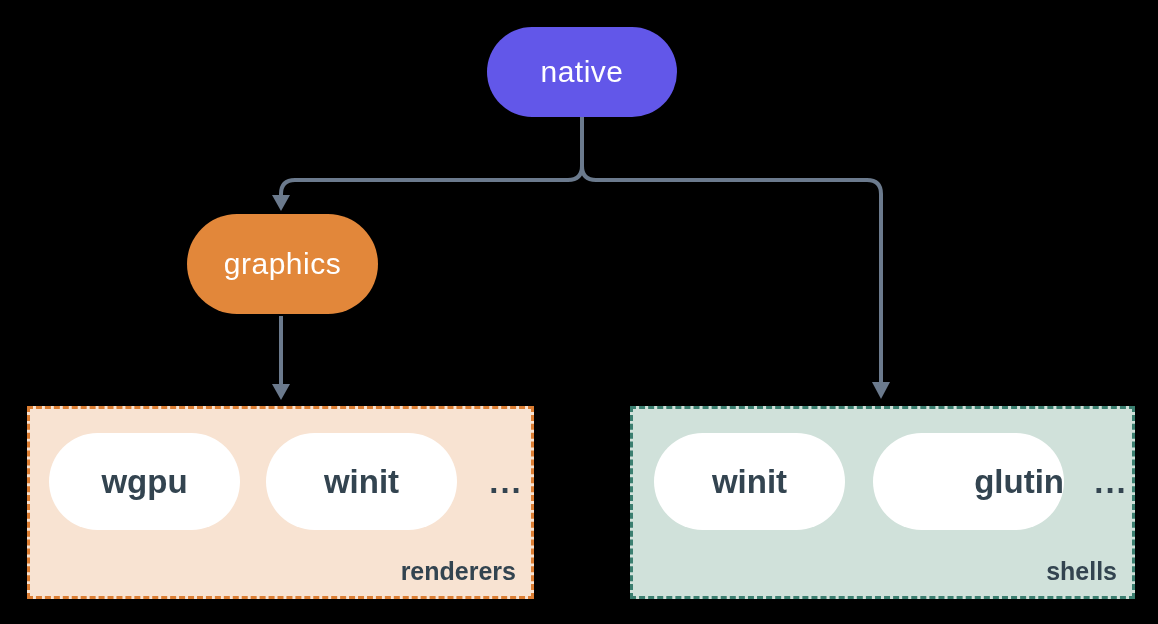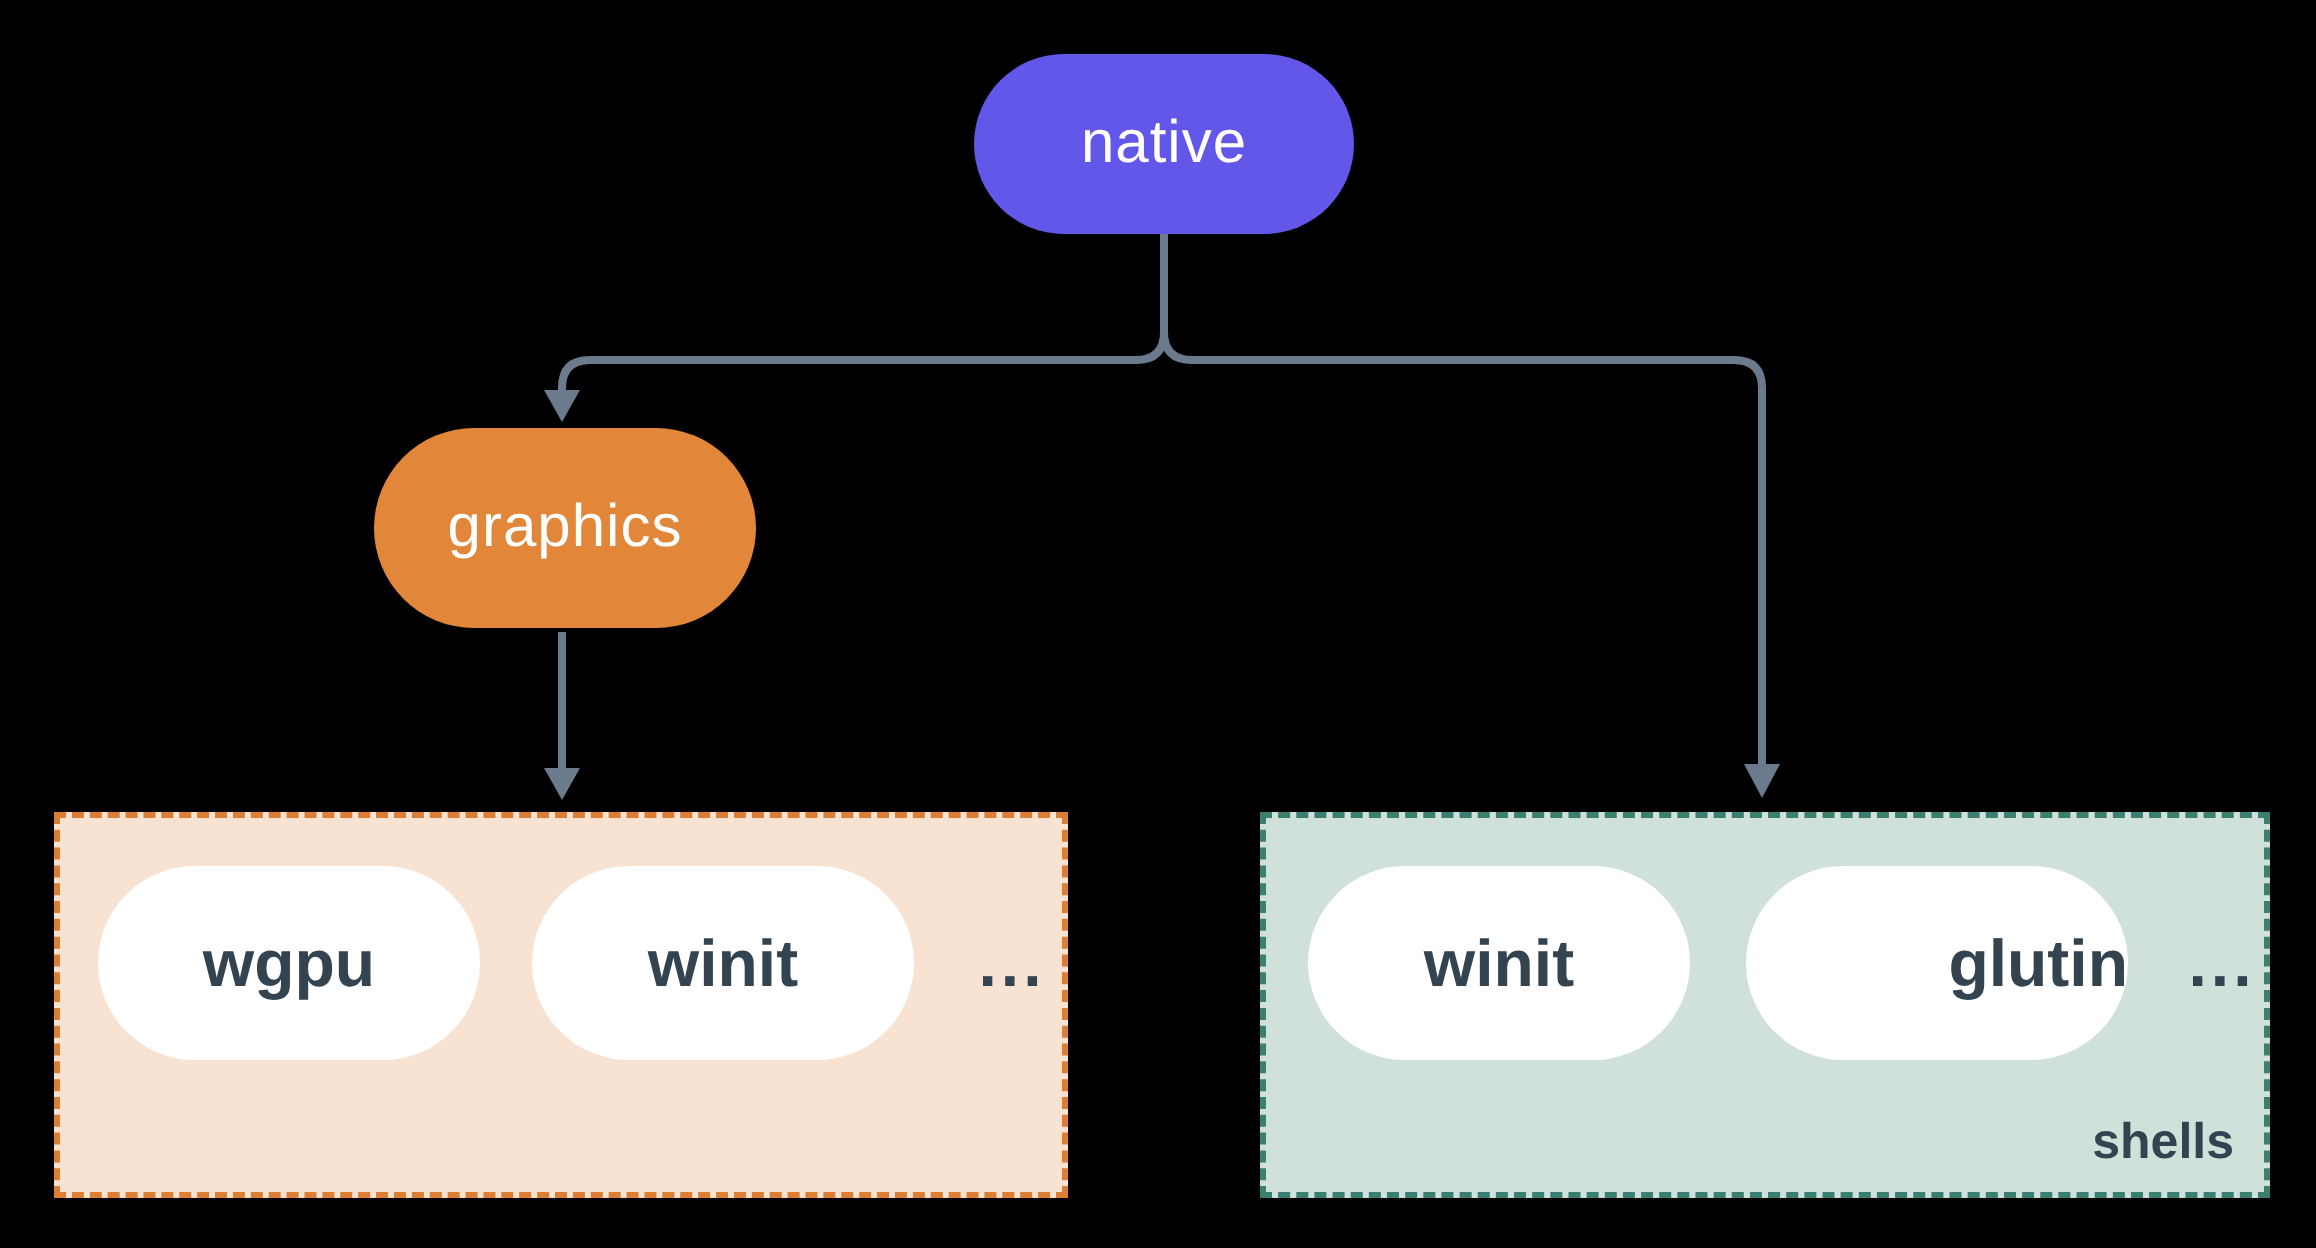--- a/index.html
+++ b/index.html
@@ -131,20 +131,21 @@
   </div>
 
   <div class="group-box group-renderers">
     <div class="pill pill-1">
       <span>wgpu</span>
     </div>
     <div class="pill pill-2">
       <span>winit</span>
     </div>
     <div class="ellipsis">...</div>
+    <div class="group-label">renderers</div>
   </div>
 
   <div class="group-box group-shells">
     <div class="pill pill-1">
       <span>winit</span>
     </div>
     <div class="pill pill-2">
       <span>glutin</span>
     </div>
     <div class="ellipsis">...</div>

